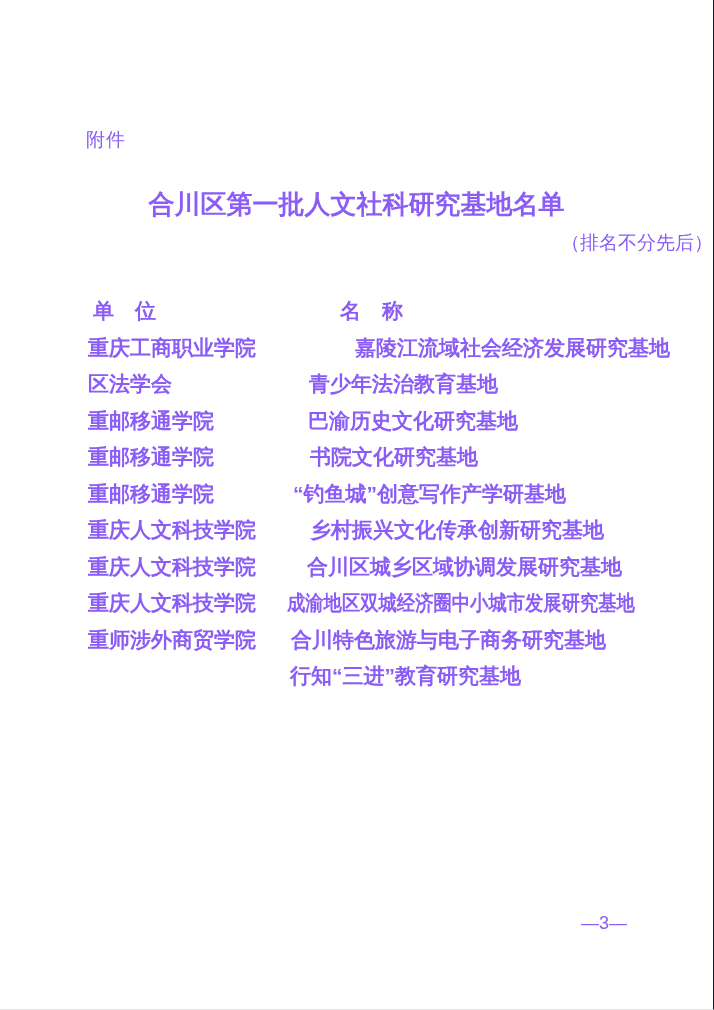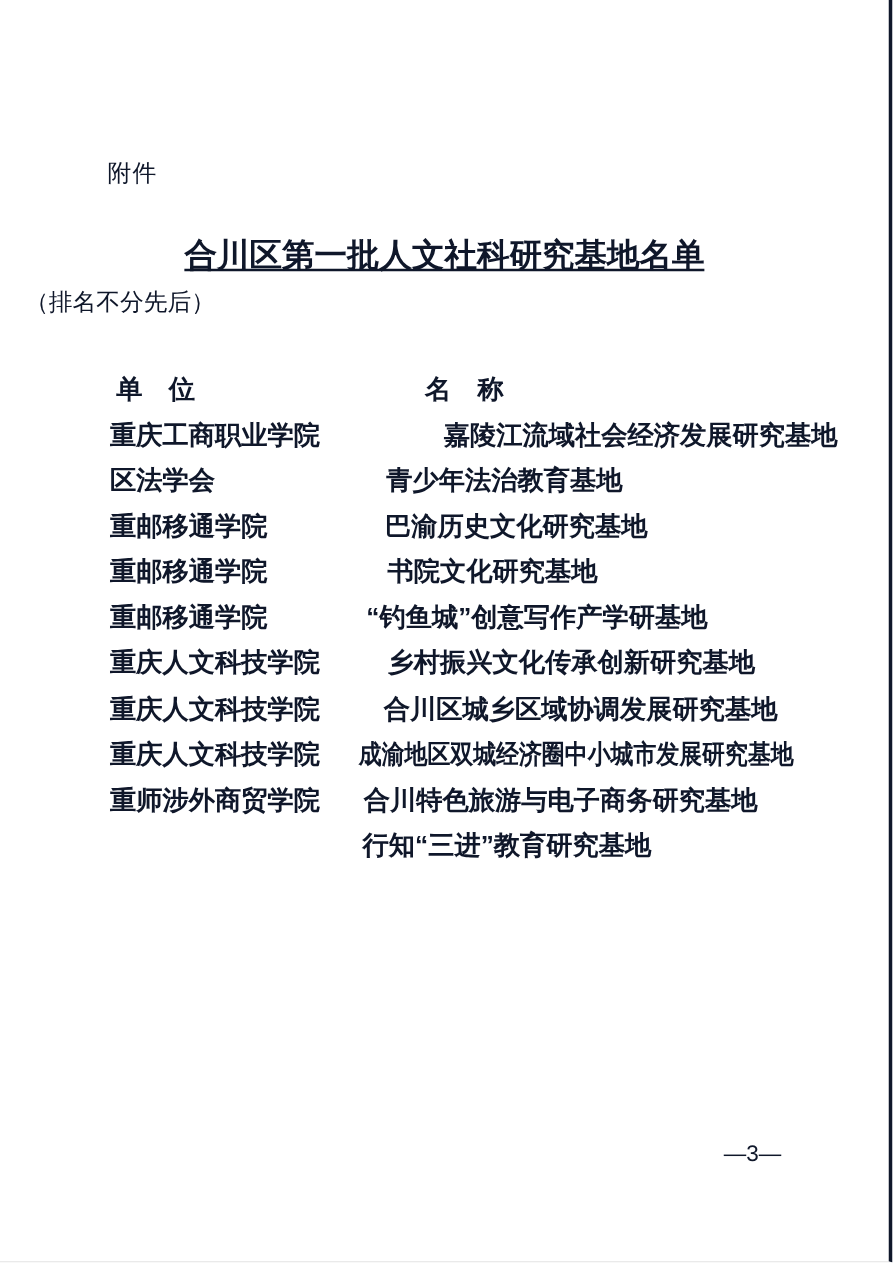--- a/index.html
+++ b/index.html
@@ -7,23 +7,23 @@
     padding: 0;
     background: #ffffff;
   }
   .page {
     position: relative;
     width: 714px;
     height: 1010px;
     background: #ffffff;
     overflow: hidden;
     font-family: "Liberation Sans", "DejaVu Sans", sans-serif;
-    color: #0f172a;
+    color: #8b5cf6;
     box-sizing: border-box;
-    border-right: 3px solid #0f172a;
+    border-right: 1px solid #0f172a;
     border-bottom: 1px solid #e3e3e3;
   }
   .attachment-label {
     position: absolute;
     left: 86px;
     top: 128px;
     font-size: 19px;
     line-height: 24px;
     font-weight: 400;
     letter-spacing: 1px;
@@ -33,30 +33,29 @@
     left: 0;
     top: 188px;
     width: 100%;
     margin: 0;
     box-sizing: border-box;
     text-align: center;
     font-size: 26px;
     line-height: 32px;
     font-weight: 700;
     letter-spacing: 0px;
-    text-decoration: underline;
   }
   .doc-subtitle {
     position: absolute;
     left: 0;
     top: 231px;
     width: 100%;
     padding-left: 20px;
     box-sizing: border-box;
-    text-align: left;
+    text-align: right;
     font-size: 19px;
     line-height: 24px;
     font-weight: 400;
   }
   .table {
     position: absolute;
     left: 0;
     top: 293px;
     width: 100%;
   }

